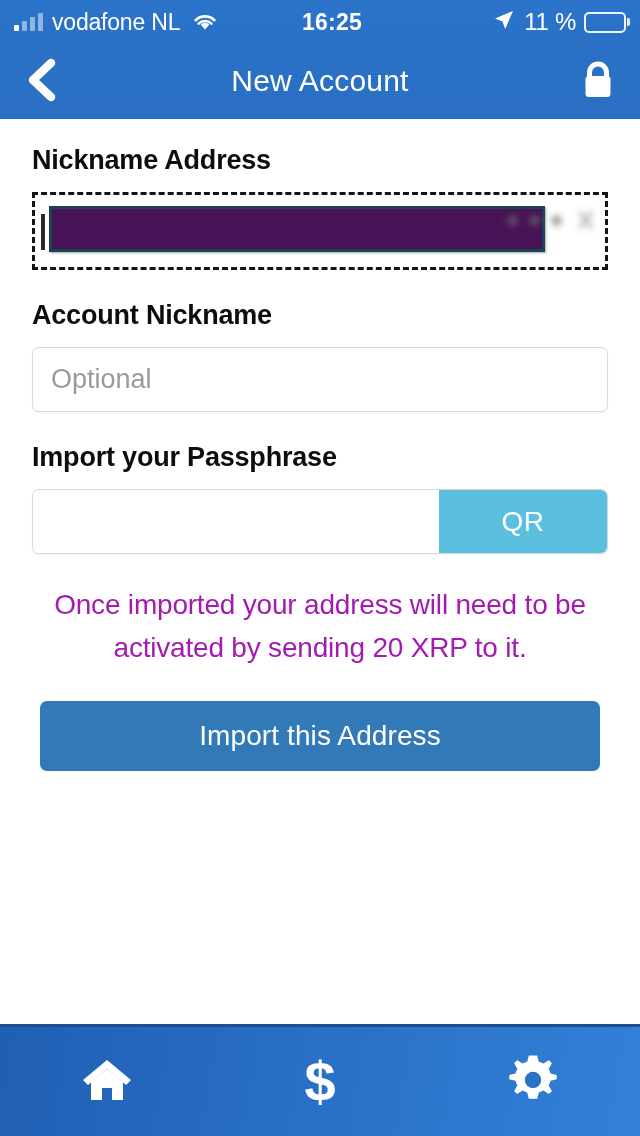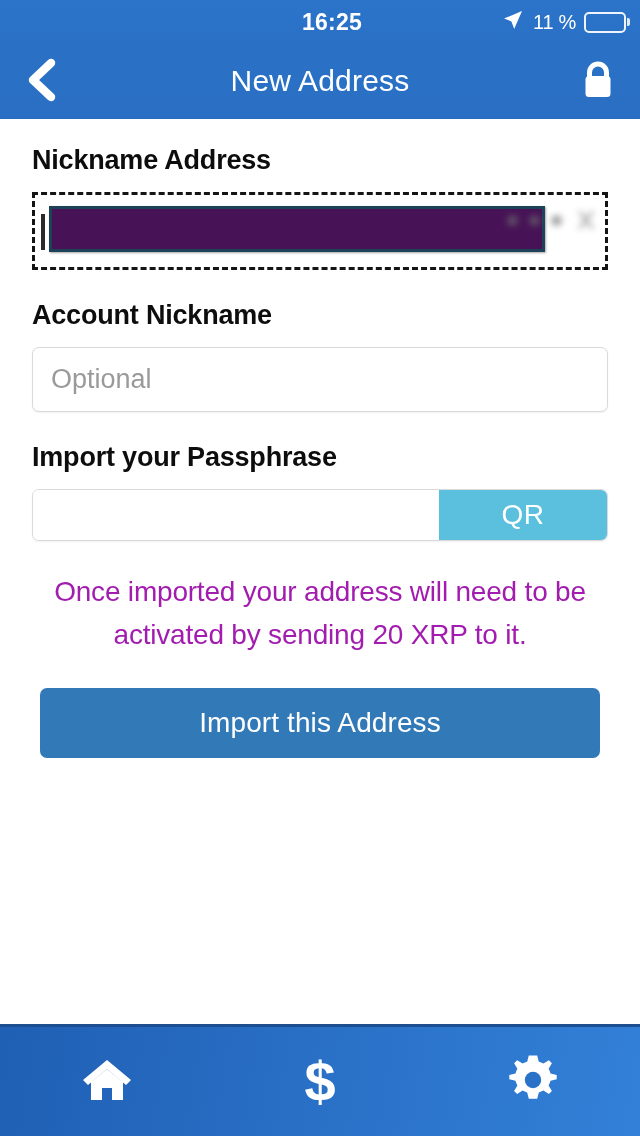--- a/index.html
+++ b/index.html
@@ -68,21 +68,21 @@
   }
 
   .status-right {
     margin-left: auto;
     display: flex;
     align-items: center;
     gap: 8px;
     position: relative;
     z-index: 2;
   }
-  .battery-pct { font-size: 20px; letter-spacing: -0.3px; }
+  .battery-pct { font-size: 24px; letter-spacing: -0.3px; }
   .battery {
     width: 42px; height: 21px;
     border: 2px solid rgba(255,255,255,0.92);
     border-radius: 5px;
     position: relative;
     padding: 2px;
   }
   .battery::after {
     content: "";
     position: absolute;
@@ -211,21 +211,21 @@
     color: #2b2b2b;
     padding: 0 18px;
     outline: none;
     box-shadow: 0 1px 2px rgba(0,0,0,0.06);
   }
   .text-input::placeholder { color: #9a9a9a; }
 
   
   .passphrase-row {
     display: flex;
-    height: 52px;
+    height: 65px;
     border: 1px solid #d9d9d9;
     border-radius: 7px;
     overflow: hidden;
     background: #fff;
     box-shadow: 0 1px 2px rgba(0,0,0,0.06);
   }
   .passphrase-row .text-input {
     border: none;
     border-radius: 0;
     box-shadow: none;
@@ -298,20 +298,36 @@
     font-size: 56px;
     font-weight: bold;
     line-height: 1;
     font-family: "Liberation Sans", sans-serif;
   }
 </style>
 </head>
 <body>
 
 <div class="status-bar">
+  <div class="status-left">
+    <span class="signal-bars">
+      <i class="on"></i>
+        <i></i>
+        <i></i>
+        <i></i>
+    </span>
+    <span class="carrier">vodafone NL</span>
+    <span class="wifi-icon">
+      <svg width="28" height="20" viewBox="0 0 28 20">
+        <path d="M14 17.4 L9.6 12.4 a6.6 6.6 0 0 1 8.8 0 Z" fill="#fff"></path>
+        <path d="M4.6 8.2 a13.5 13.5 0 0 1 18.8 0" stroke="#fff" stroke-width="2.6" fill="none" stroke-linecap="round"></path>
+        <path d="M7.6 11.6 a9.2 9.2 0 0 1 12.8 0" stroke="#fff" stroke-width="2.6" fill="none" stroke-linecap="round"></path>
+      </svg>
+    </span>
+  </div>
 
   <div class="status-time">16:25</div>
 
   <div class="status-right">
     <span>
       <svg width="24" height="24" viewBox="0 0 24 24">
         <path d="M21 3 L3 10.6 L10.4 13.4 L13.2 21 Z" fill="#fff"></path>
       </svg>
     </span>
     <span class="battery-pct">11 %</span>
@@ -323,21 +339,21 @@
 
 <div class="nav-bar">
   <button class="nav-btn">
     <span>
       <svg width="34" height="46" viewBox="0 0 34 46">
         <path d="M27 6 L9 23 L27 40" stroke="#fff" stroke-width="8.5" fill="none" stroke-linecap="round" stroke-linejoin="round"></path>
       </svg>
     </span>
   </button>
 
-  <div class="nav-title">New Address</div>
+  <div class="nav-title">New Account</div>
 
   <button class="nav-btn nav-right">
     <span>
       <svg width="40" height="46" viewBox="0 0 40 46">
         <path d="M11.5 20 v-4.5 a8.5 8.5 0 0 1 17 0 V20" stroke="#fff" stroke-width="5" fill="none"></path>
         <rect x="7.5" y="19" width="25" height="21" rx="3.5" fill="#fff"></rect>
       </svg>
     </span>
   </button>
 </div>

